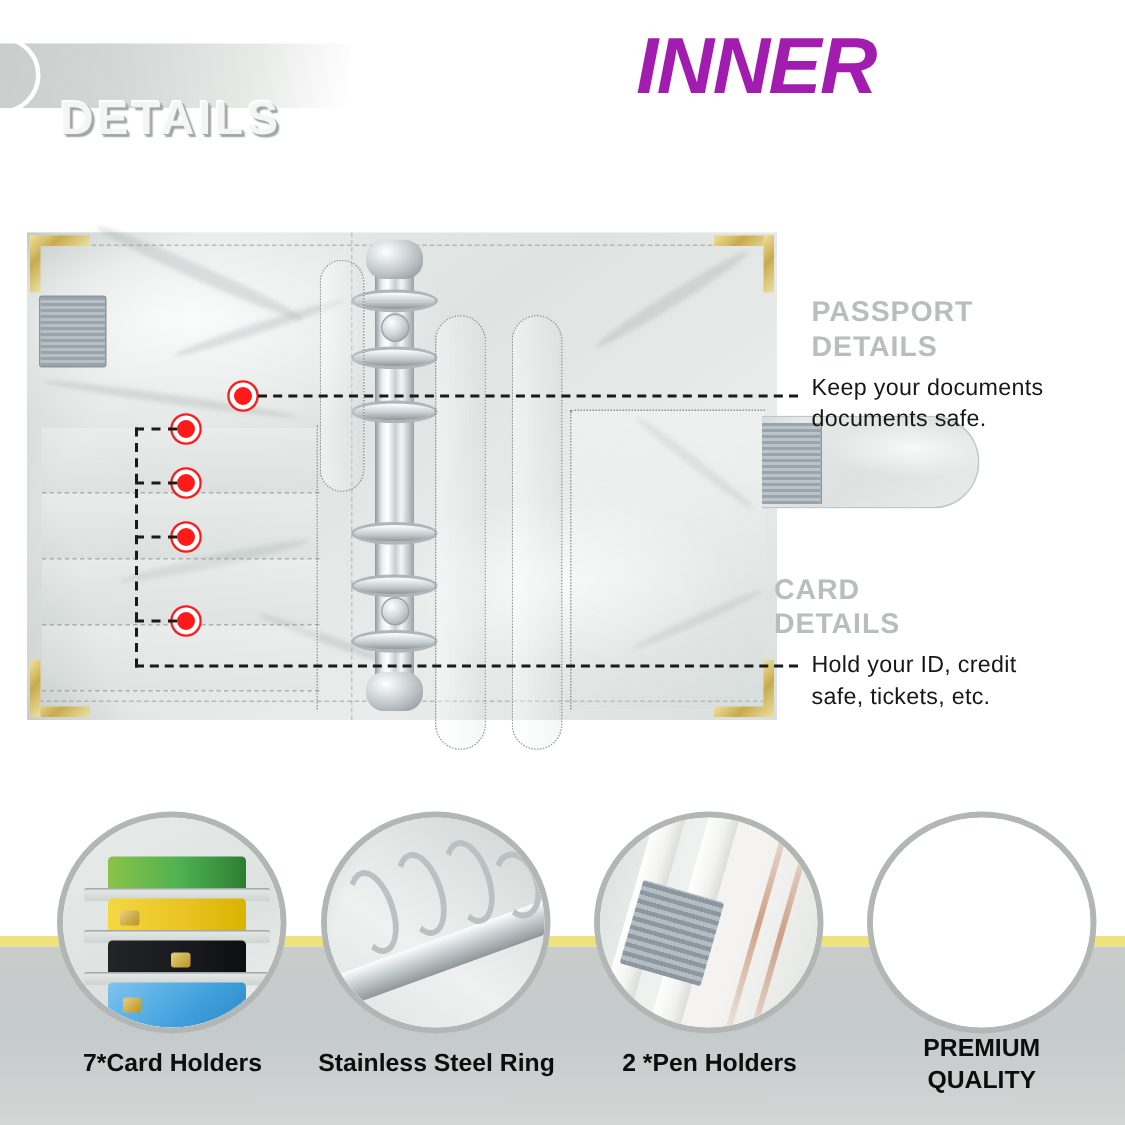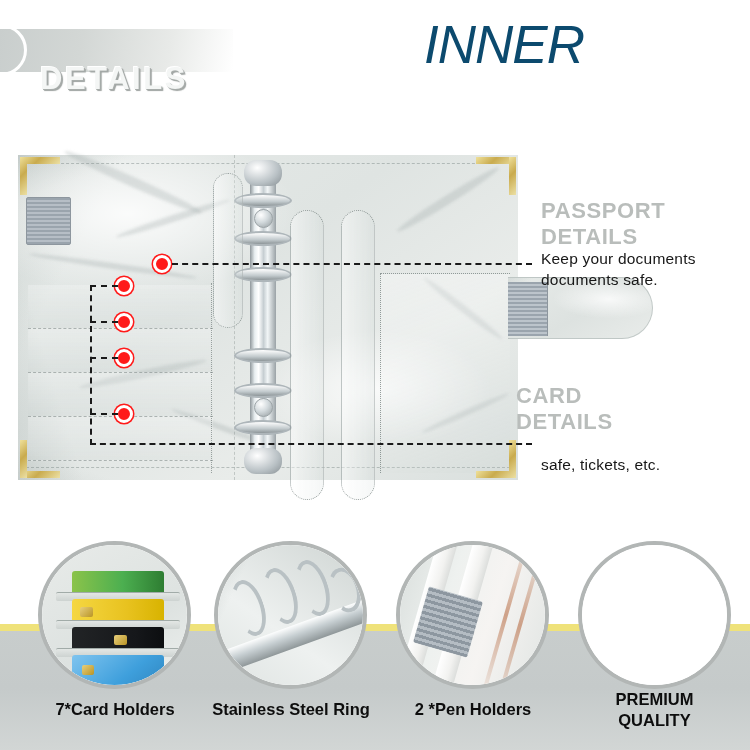--- a/index.html
+++ b/index.html
@@ -28,22 +28,22 @@
     font-size:31px; font-weight:bold; letter-spacing:2.5px;
     color:#f4f6f5;
     text-shadow:
       1px 1px 0 #a8adab, 2px 2px 1px #9ea3a1,
       -1px -1px 0 #ffffff;
     font-family:"Liberation Sans", sans-serif;
   }
 
   #title-inner {
     position:absolute; right:42px; top:18px;
-    font-size:53px; font-weight:normal; font-style:italic;
-    color:#0c4a6e; letter-spacing:-1px; line-height:1;
+    font-size:53px; font-weight:bold; font-style:italic;
+    color:#a21caf; letter-spacing:-1px; line-height:1;
     font-family:"Liberation Sans", sans-serif;
   }
   #title-structure {
     position:absolute; right:22px; top:73px;
     font-size:50px; font-style:italic; font-weight:normal;
     color:#a9adab; letter-spacing:0px; line-height:1;
     font-family:"Liberation Sans", sans-serif;
   }
 
   
@@ -185,21 +185,21 @@
   .leader {
     position:absolute; height:0;
     border-top:2.5px dashed #1a1a1a;
   }
   .leader-v {
     position:absolute; width:0;
     border-left:2.5px dashed #1a1a1a;
   }
 
   .anno-title {
-    position:absolute; font-size:22px; font-weight:bold;
+    position:absolute; font-size:19px; font-weight:bold;
     color:#b9bdbb; letter-spacing:.6px; line-height:1.2;
     font-family:"Liberation Sans", sans-serif;
   }
   .anno-body {
     position:absolute; font-size:15.5px; color:#171717;
     line-height:1.35; letter-spacing:.2px;
     font-family:"Liberation Sans", sans-serif;
   }
 
   
@@ -393,21 +393,21 @@
 <div class="leader" style="left:90px;  top:357px; width:28px;"></div>
 <div class="leader" style="left:90px;  top:413px; width:28px;"></div>
 <div class="leader-v" style="left:90px; top:285px; height:160px;"></div>
 <div class="leader" style="left:90px; top:443px; width:442px;"></div>
 
 <div class="anno-title" style="left:516px; top:383px;">
   <span>CARD</span><br>
   <span>DETAILS</span>
 </div>
 <div class="anno-body" style="left:541px; top:434px;">
-  <br>
+  <span>Hold your ID, credit</span><br>
   <span>safe, tickets, etc.</span>
 </div>
 
 <div id="yellow-stripe"></div>
 <div id="gray-band"></div>
 
 <div class="feature">
   <div class="oval" style="left:38px; top:0; width:153px; height:148px;">
     <div class="oval-inner">
       <div id="thumb-cards-bg"></div>

